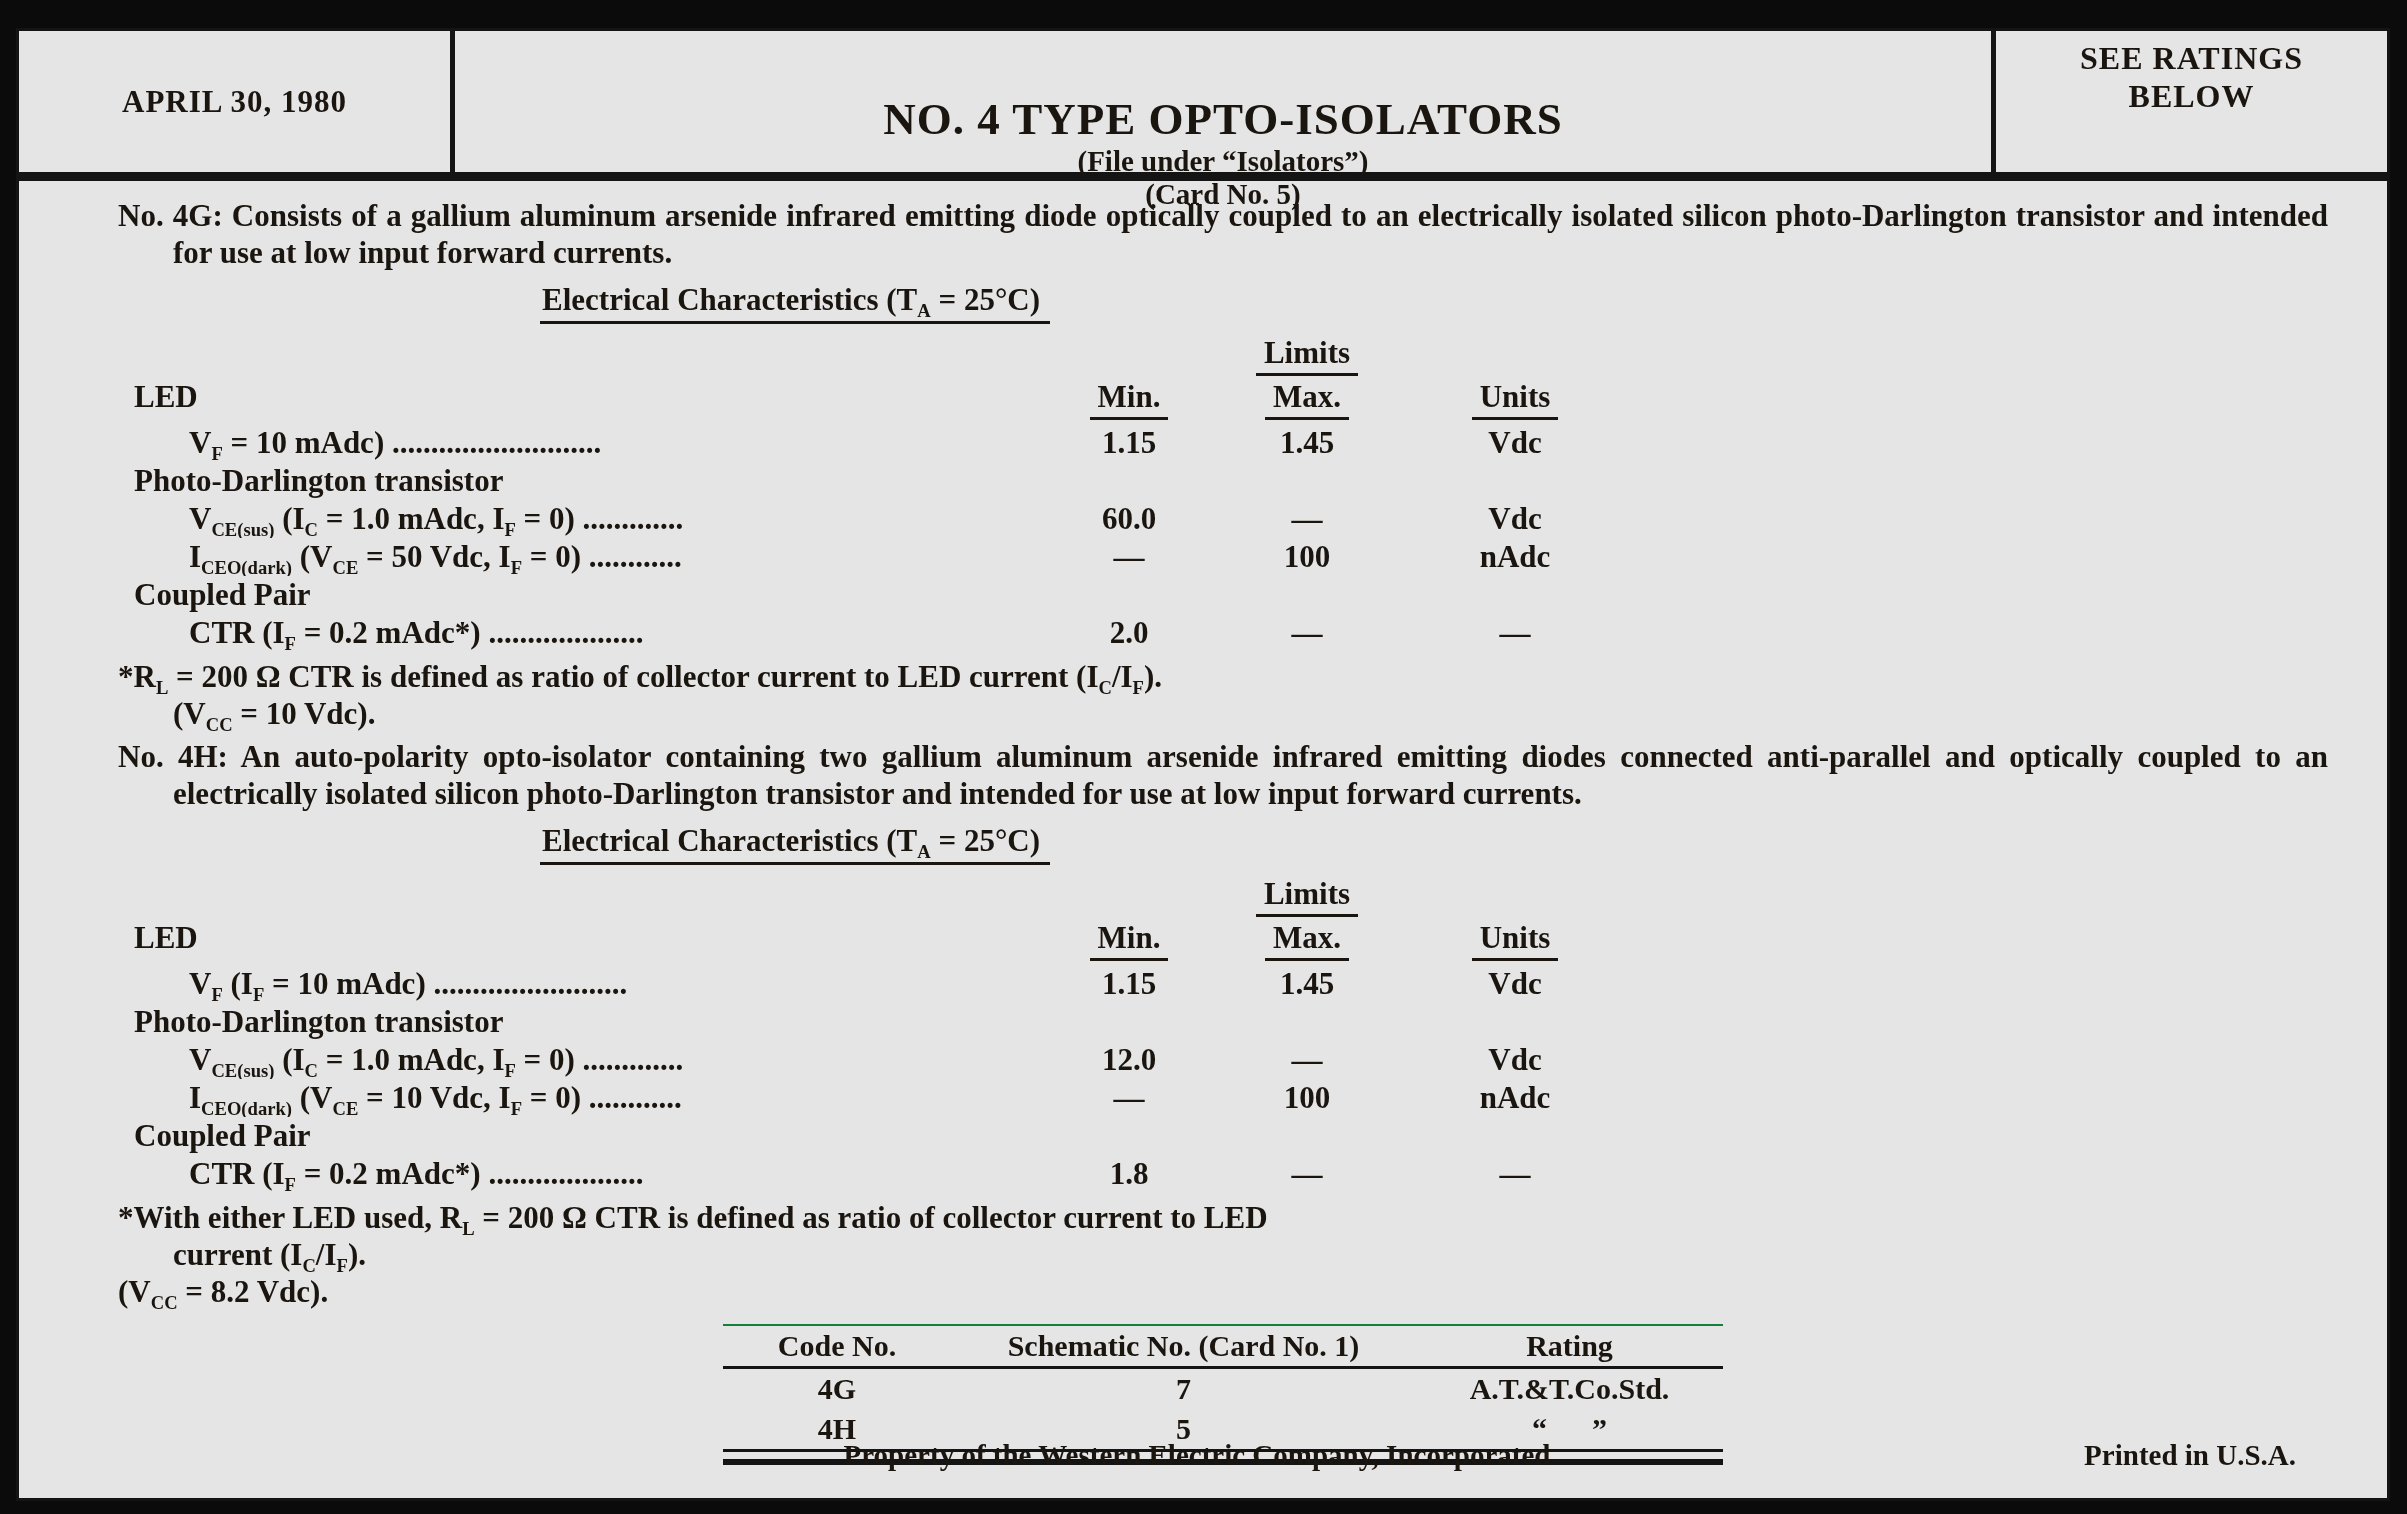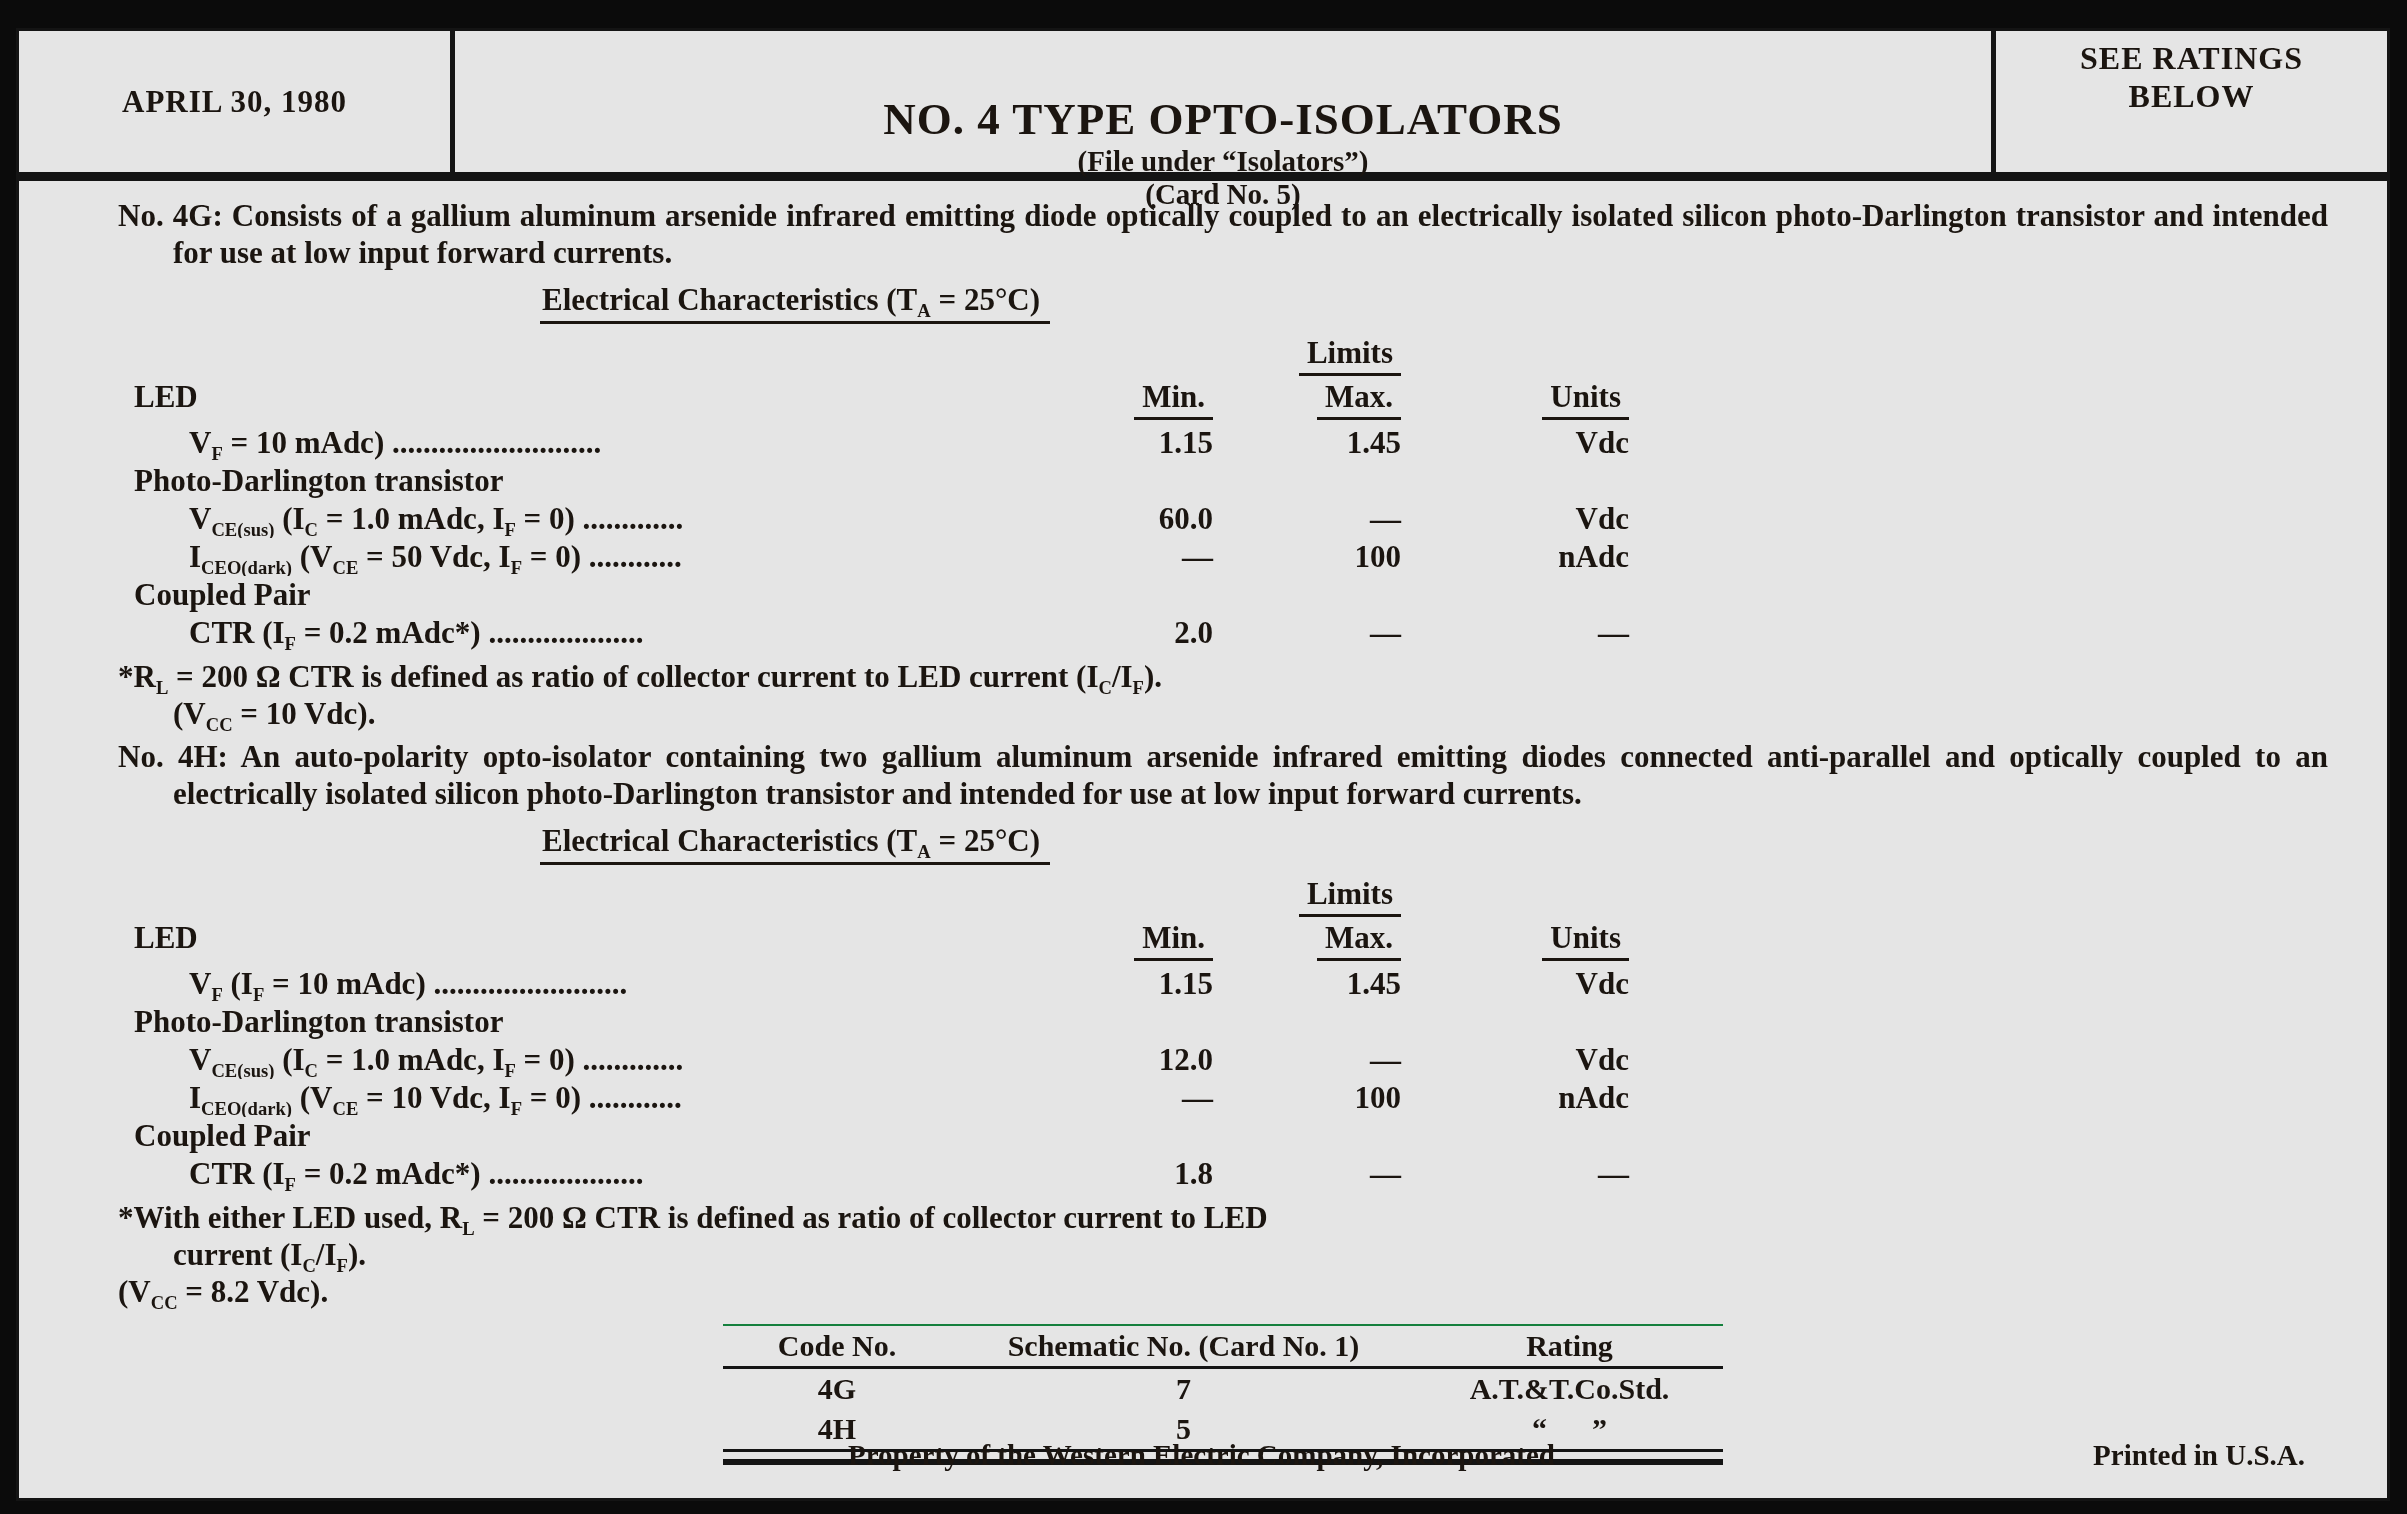--- a/index.html
+++ b/index.html
@@ -44,39 +44,39 @@
     display:inline-block;
     margin:4px 0 10px 422px;
     border-bottom:3px solid #1b1510;
     padding:0 10px 3px 2px;
   }
   sub { font-size:0.6em; line-height:0; }
   .ctable { margin-left:16px; margin-bottom:6px; }
   .crow { display:grid; grid-template-columns:911px 168px 188px 228px; line-height:38px; }
   .cparam { white-space:nowrap; overflow:hidden; }
   .cparam.indent { padding-left:55px; }
-  .cmin,.cmax,.cunits { text-align:right; }
+  .cmin,.cmax,.cunits { text-align:center; }
   .u { display:inline-block; border-bottom:3px solid #1b1510; padding:0 8px 1px; }
   .limits-row { margin-bottom:2px; }
   .chead { margin-bottom:4px; }
   .footnote { margin:0; }
   .footnote.indent { padding-left:55px; }
   
   .ratings {
     width:1000px; margin:14px auto 0;
     border-top:2px solid #15803d;
     border-bottom:3px solid #141414;
     font-size:30px;
   }
   .r-head, .r-row { display:grid; grid-template-columns:228px 465px 307px; line-height:40px; }
   .r-head { border-bottom:3px solid #141414; }
   .r-head div, .r-row div { text-align:center; }
   .ratings-underline { width:1000px; margin:7px auto 0; border-top:6px solid #141414; }
   
-  .footer { position:absolute; left:0; right:3px; bottom:26px; font-size:29px;margin-top:24px; }
+  .footer { position:absolute; left:0; right:12px; bottom:26px; font-size:29px;margin-top:24px; }
   .f-center { text-align:center; }
   .f-right { position:absolute; right:79px; top:0; }
 </style>
 </head>
 <body>
 
 <div class="page">
 
   <div class="header">
     <div class="h-left">

